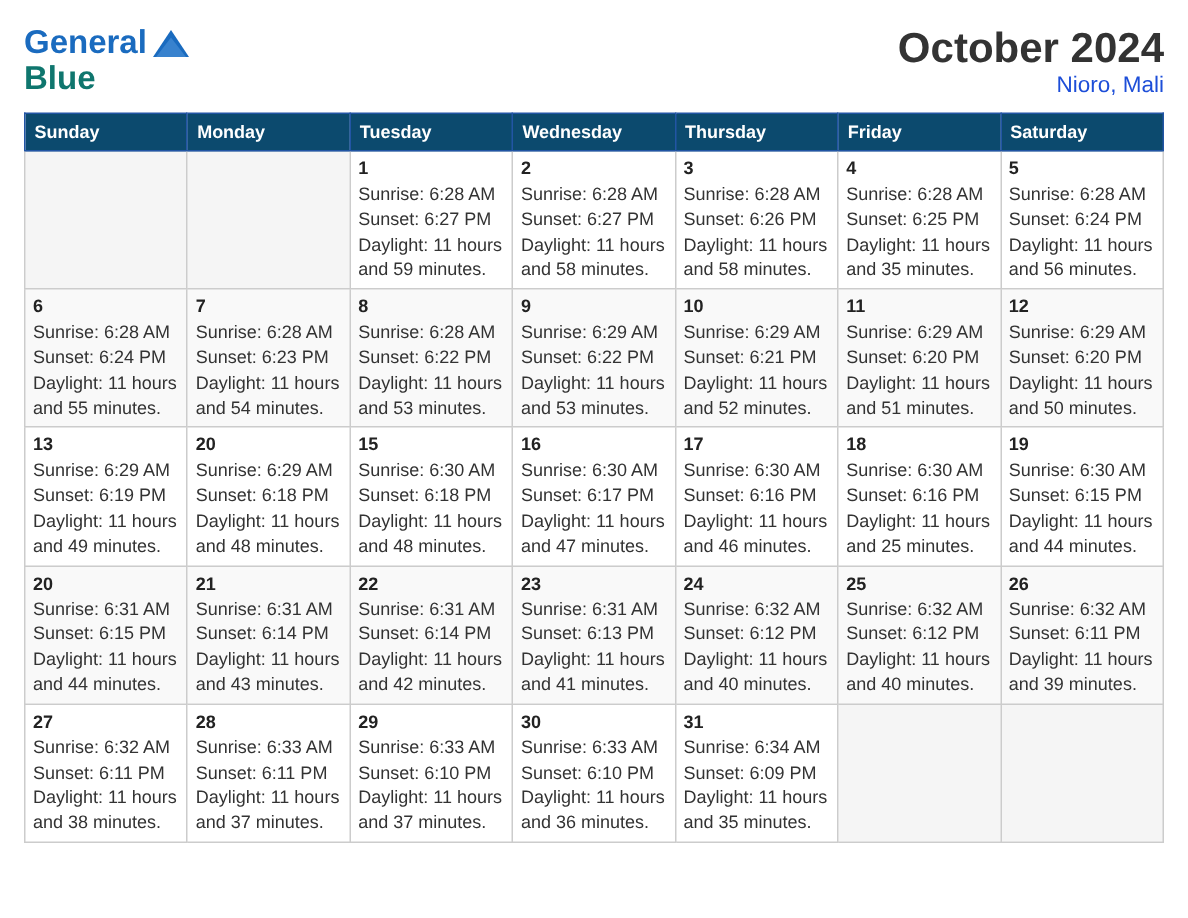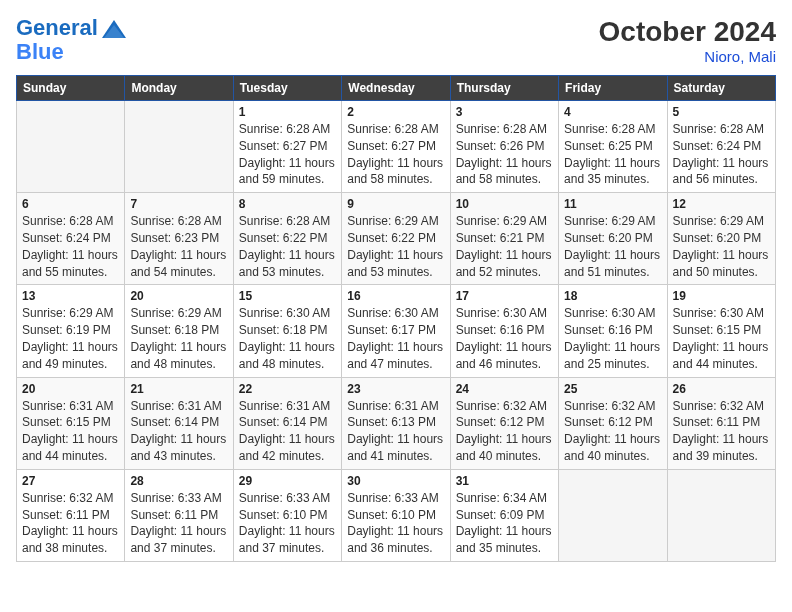--- a/index.html
+++ b/index.html
@@ -44,21 +44,21 @@
     .location {
       font-size: 15px;
       color: #1d4ed8;
     }
     .calendar {
       width: 100%;
       border-collapse: collapse;
       font-size: 11px;
     }
     .calendar th {
-      background: #404040;
+      background: #0c4a6e;
       color: #fff;
       text-align: left;
       padding: 5px 6px;
       font-size: 12px;
       border: 1px solid #2255a4;
     }
     .calendar td {
       border: 1px solid #ccc;
       vertical-align: top;
       padding: 4px 5px;
@@ -85,21 +85,21 @@
     }
   </style>
 </head>
 <body>
 
 <div class="header">
   <div class="logo">
     <div>
       <div class="logo-text">
         <span>General</span><br>
-        <span style="color:#3b82f6;">Blue</span>
+        <span style="color:#0f766e;">Blue</span>
       </div>
     </div>
     <svg class="logo-icon" viewBox="0 0 28 28">
       <polygon points="14,4 26,22 2,22" fill="#1a6bbf"></polygon>
       <polygon points="14,9 24,22 4,22" fill="#5599dd" opacity="0.5"></polygon>
     </svg>
   </div>
   <div class="title-block">
     <div class="month-title">October 2024</div>
     <div class="location">Nioro, Mali</div>

